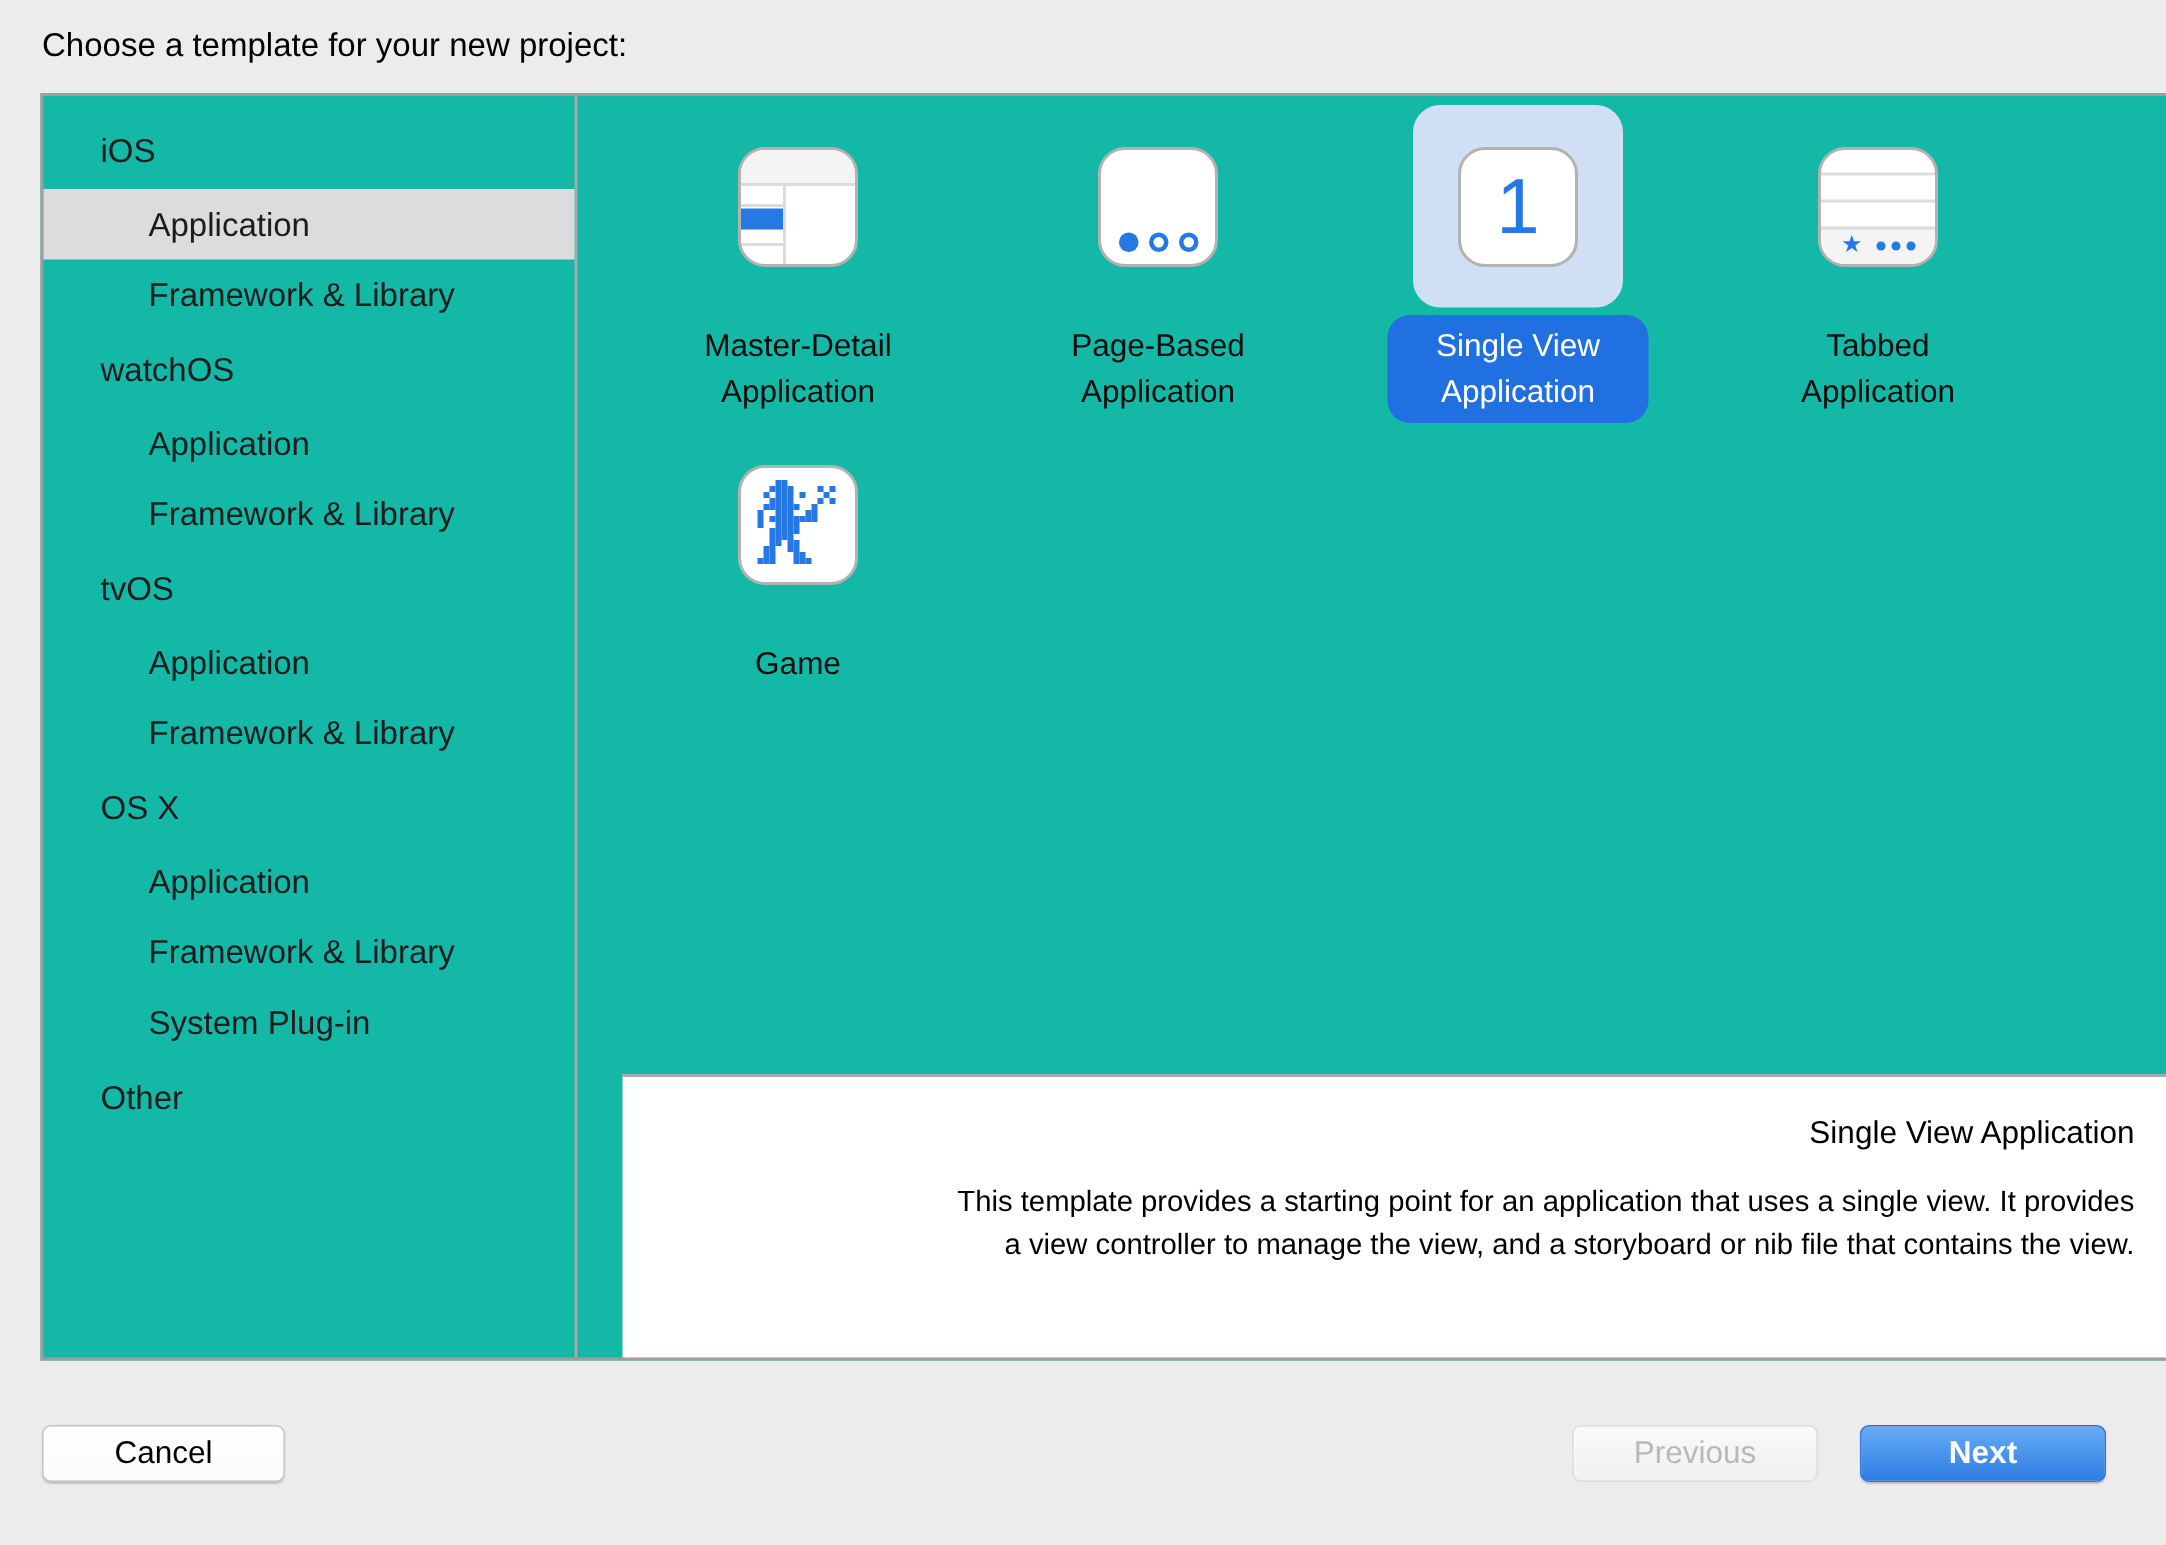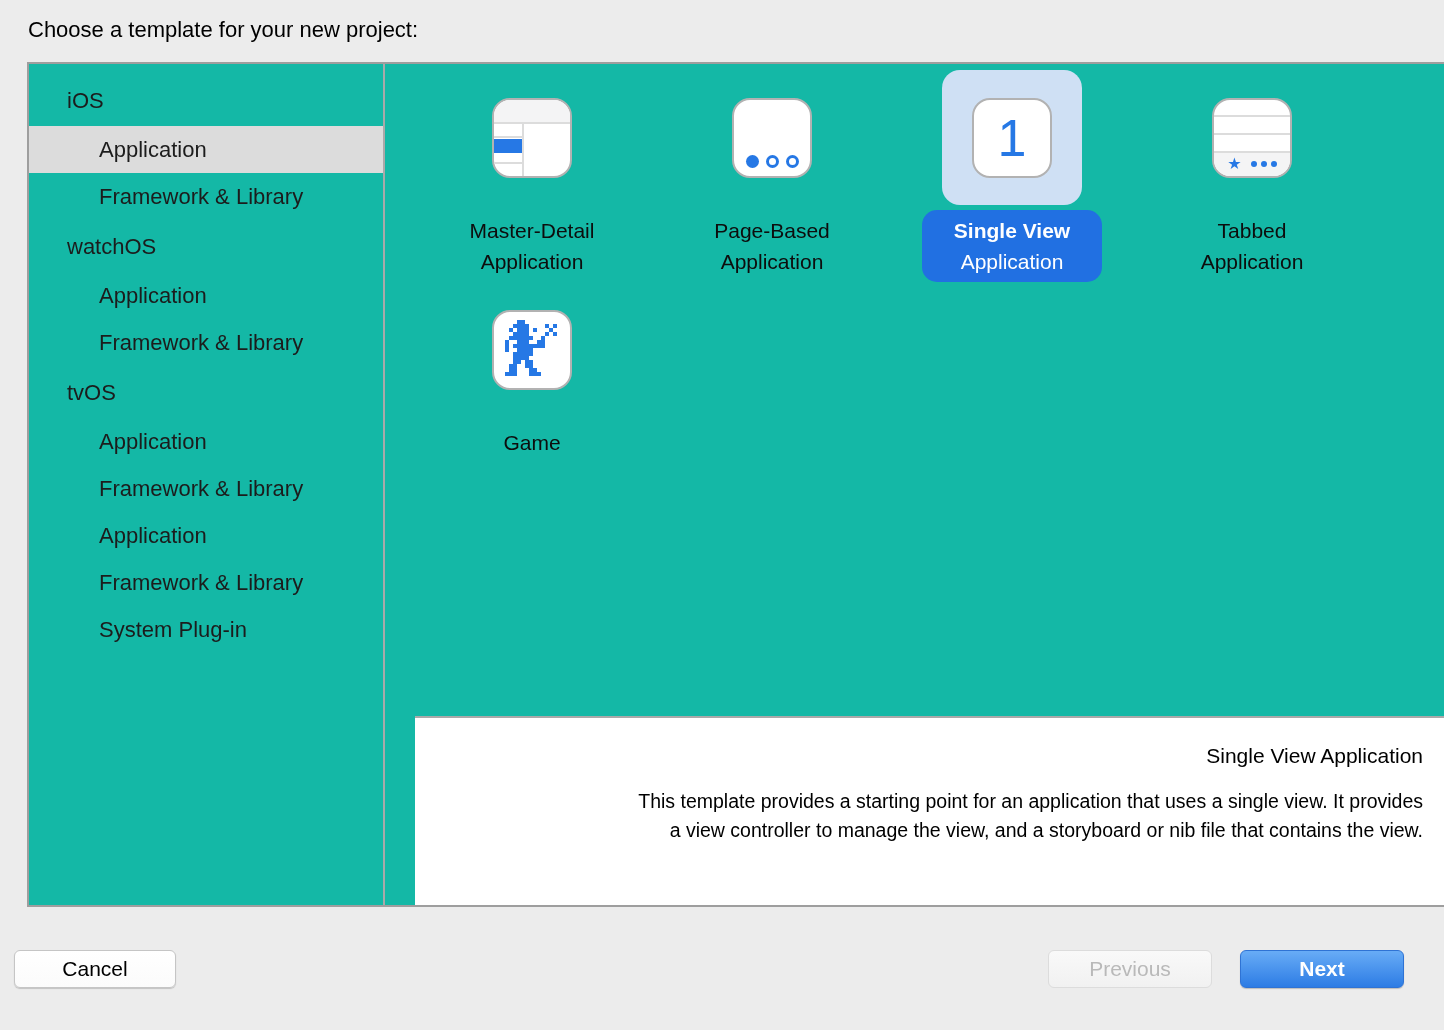--- a/index.html
+++ b/index.html
@@ -83,21 +83,21 @@
   
   .desc{flex:1;border-top:2px solid #a9a9a9;padding:26px 30px 0 20px;background:#fff;text-align:right;}
   .desc-h{font-size:21px;color:#000;}
   .desc-b{margin-top:19px;font-size:19.5px;line-height:29px;color:#000;}
   
   .btn{
     position:absolute;top:950px;height:38px;border-radius:6px;font-size:21px;
     box-sizing:border-box;font-family:inherit;cursor:default;
   }
   .btn-cancel{
-    left:14px;width:162px;background:linear-gradient(#ffffff,#fbfbfb);
+    left:28px;width:162px;background:linear-gradient(#ffffff,#fbfbfb);
     border:1px solid #c5c5c5;box-shadow:0 1px 1px rgba(0,0,0,.18);color:#000;
   }
   .btn-prev{
     left:1048px;width:164px;background:linear-gradient(#f9f9f9,#f1f1f1);
     border:1px solid #dcdcdc;color:#b9b9b9;
   }
   .btn-next{
     left:1240px;width:164px;color:#fff;
     background:linear-gradient(var(--next-button-top,#68acf6),var(--next-button-bottom,#2d7ce4));
     border:1px solid #2f73d4;box-shadow:0 1px 1px rgba(0,0,0,.2);font-weight:bold;
@@ -113,23 +113,25 @@
     <div class="sidebar" id="sidebar">
         <div class="side-row l0">iOS</div>
         <div class="side-row l1 selected">Application</div>
         <div class="side-row l1">Framework &amp; Library</div>
         <div class="side-row l0">watchOS</div>
         <div class="side-row l1">Application</div>
         <div class="side-row l1">Framework &amp; Library</div>
         <div class="side-row l0">tvOS</div>
         <div class="side-row l1">Application</div>
         <div class="side-row l1">Framework &amp; Library</div>
+        <div class="side-row l0">OS X</div>
         <div class="side-row l1">Application</div>
         <div class="side-row l1">Framework &amp; Library</div>
         <div class="side-row l1">System Plug-in</div>
+        <div class="side-row l0">Other</div>
       </div>
     <div class="main">
       <div class="grid" id="grid">
           <div class="card">
             <div class="icon-wrap">
               <div class="tpl-icon">
                 <div class="md-header"></div>
                 <div class="md-vline"></div>
                 <div class="md-line a"></div>
                 <div class="md-blue"></div>
@@ -156,21 +158,21 @@
               <span style="display: block;">Application</span>
             </div>
           </div>
           <div class="card">
             <div class="icon-wrap selected">
               <div class="tpl-icon">
                 <div class="sv-number">1</div>
               </div>
             </div>
             <div class="tpl-label selected">
-              <span style="display: block; font-weight: bold;">Single View</span>
+              <span style="display: block;">Single View</span>
               <span style="display: block;">Application</span>
             </div>
           </div>
           <div class="card">
             <div class="icon-wrap">
               <div class="tpl-icon">
                 <div class="tb-line a"></div>
                 <div class="tb-line b"></div>
                 <div class="tb-bar">
                   <div class="tb-star">★</div>

